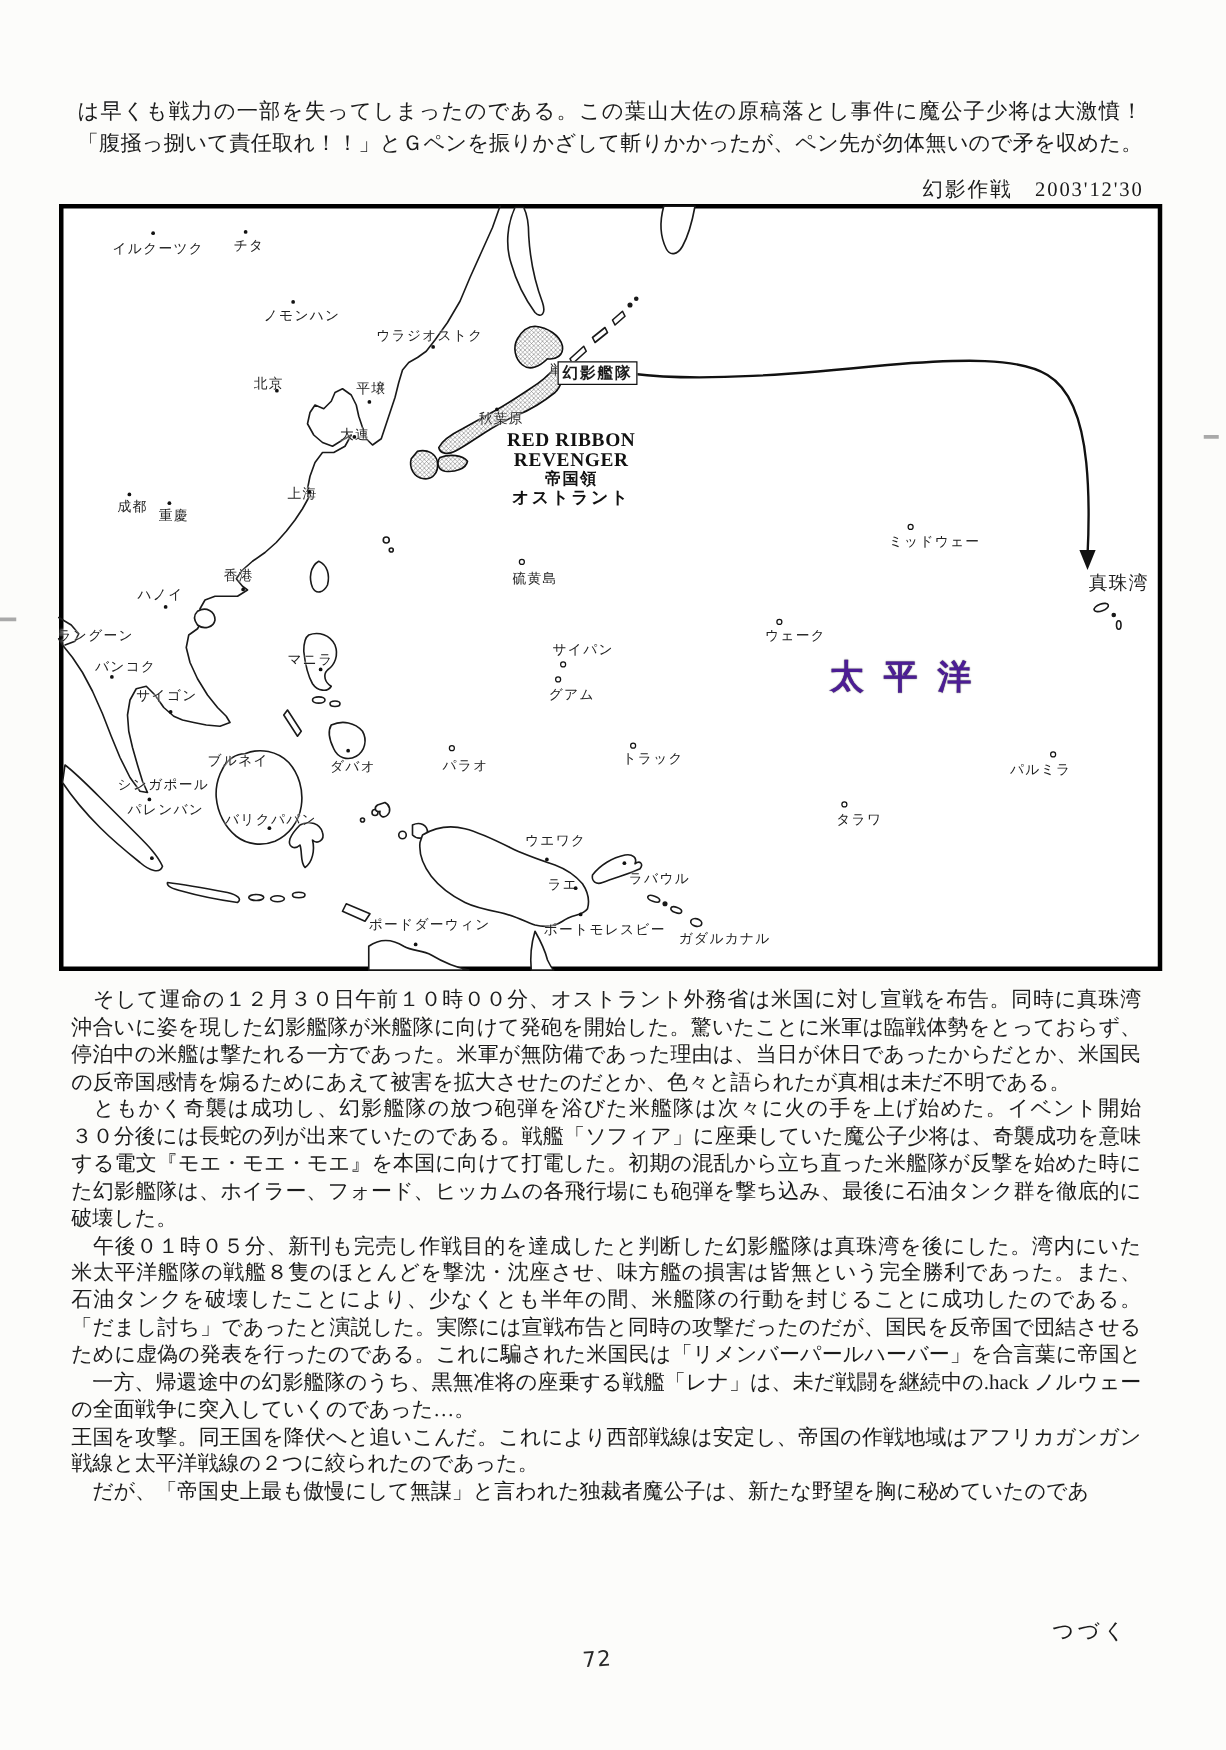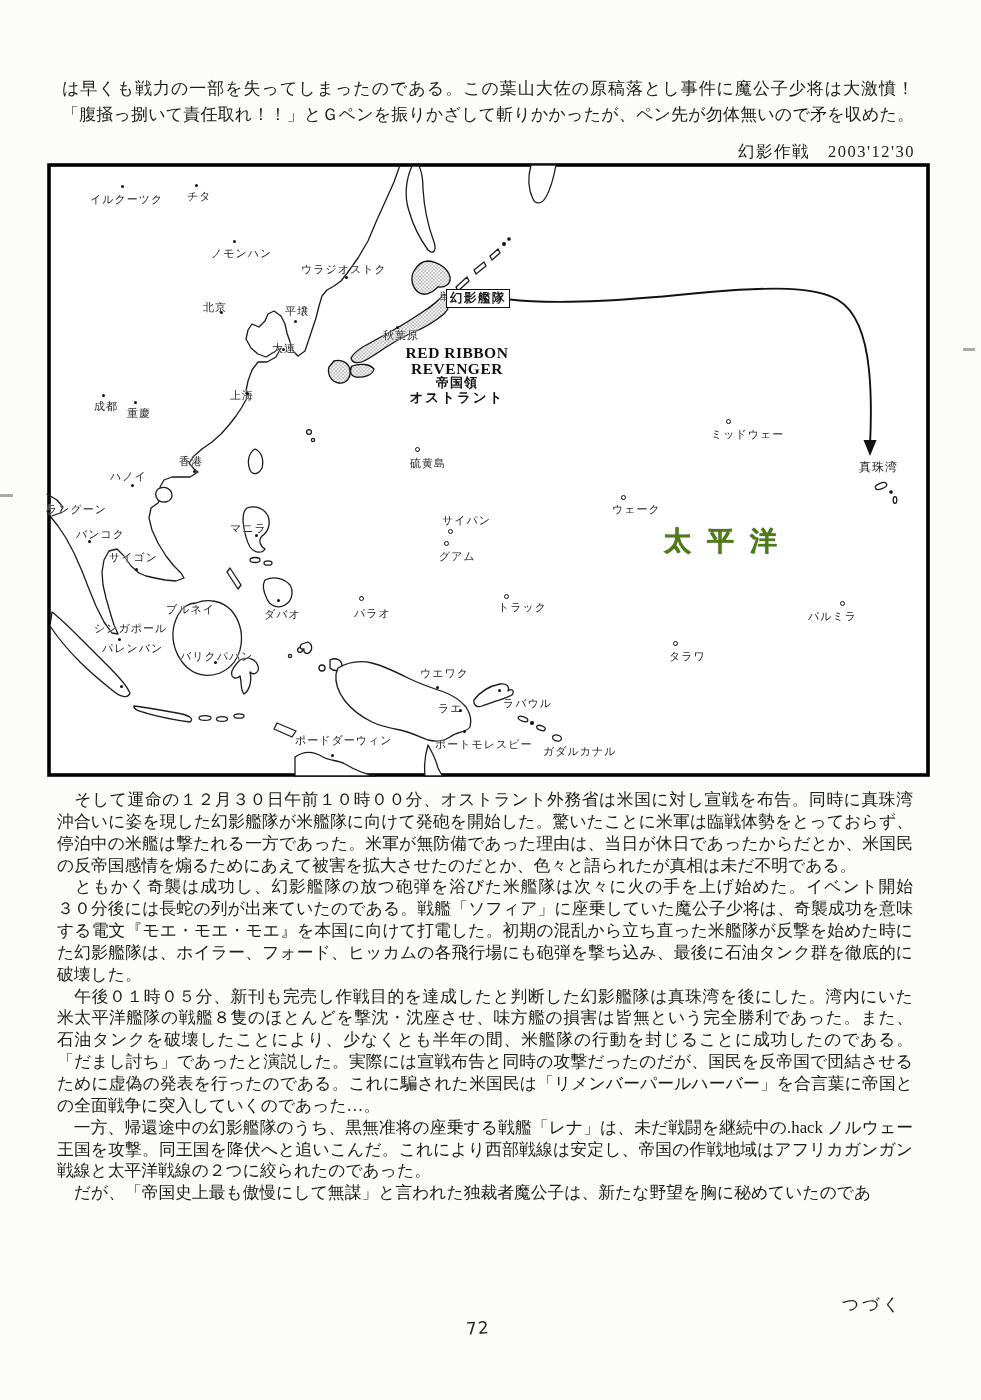--- a/index.html
+++ b/index.html
@@ -15,26 +15,26 @@
   .bblock{left:57px;top:789px;width:856px;}
   .bline{height:21.85px;line-height:21.85px;font-size:16.8px;overflow:hidden;}
   .bline.j{text-align:justify;text-align-last:justify;}
   .tsuzuku{right:78px;top:1293px;font-size:17px;letter-spacing:3px;}
   .pagenum{left:466px;top:1318px;font-size:17px;color:#2a2a2a;
            font-family:"DejaVu Sans",sans-serif;transform:rotate(-4deg);letter-spacing:1px;}
   
   .map-svg{left:0;top:0;pointer-events:none;}
   .mlabel{position:absolute;font-size:11px;color:#222;letter-spacing:1px;white-space:nowrap;
           text-shadow:0 0 2px #fff,0 0 2px #fff;line-height:12px;}
-  .mlabel.big{font-size:12px;}
+  .mlabel.big{font-size:15px;margin-left:12px;}
   .dot{position:absolute;width:3px;height:3px;background:#111;border-radius:50%;}
   .ring{position:absolute;width:5px;height:5px;border:1px solid #111;border-radius:50%;background:#fff;box-sizing:border-box;}
   .fleetbox{left:446px;top:289px;border:1.6px solid #111;background:#fff;padding:0 3px;
             font-size:12.5px;font-weight:bold;letter-spacing:1.5px;line-height:16px;height:17px;}
-  .ocean{left:664px;top:523px;font-size:27px;font-weight:bold;letter-spacing:16px;color:#4d7c0f;
+  .ocean{left:664px;top:523px;font-size:27px;font-weight:bold;letter-spacing:16px;color:#4c1d95;
          text-shadow:0 0 1px #333;}
   .empire{left:403px;top:345px;width:108px;text-align:center;color:#111;}
   .empire .e-en{font-size:15.5px;font-weight:bold;line-height:15.5px;letter-spacing:0.5px;}
   .empire .e-jp1{font-size:13px;font-weight:bold;line-height:14px;letter-spacing:1px;}
   .empire .e-jp2{font-size:13.5px;font-weight:bold;line-height:15px;letter-spacing:2px;}
   
   .edge-mark{position:absolute;background:#a9a9a9;}
 </style>
 </head>
 <body>
@@ -164,21 +164,21 @@
     <path d="M506,299 C560,306 640,299 710,292 C770,287 815,286 838,300
              C858,312 866,340 869,370 C872,400 871,425 870,445" fill="none" stroke="#111" stroke-width="1.9" stroke-linecap="round"></path>
     <path d="M863.5,440 L876.5,440 L870,456 Z" fill="#111"></path>
   </g>
 
 </svg>
 
 <div id="map-labels">
     <span class="mlabel" style="left: 90px; top: 193px;">イルクーツク</span>
     <div class="dot" style="left: 120.5px; top: 184.5px;"></div>
-    <span class="mlabel" style="left: 187px; top: 191px; font-family: Liberation Mono, monospace;">チタ</span>
+    <span class="mlabel" style="left: 187px; top: 191px;">チタ</span>
     <div class="dot" style="left: 194.5px; top: 183.5px;"></div>
     <span class="mlabel" style="left: 211px; top: 247px;">ノモンハン</span>
     <div class="dot" style="left: 232.5px; top: 239.5px;"></div>
     <span class="mlabel" style="left: 301px; top: 263px;">ウラジオストク</span>
     <div class="dot" style="left: 344.5px; top: 275.5px;"></div>
     <span class="mlabel" style="left: 439px; top: 242px; margin-top: 48px;">単冠湾</span>
     <span class="mlabel" style="left: 203px; top: 301px;">北京</span>
     <div class="dot" style="left: 219.5px; top: 310.5px;"></div>
     <span class="mlabel" style="left: 285px; top: 305px;">平壌</span>
     <div class="dot" style="left: 293.5px; top: 319.5px;"></div>
@@ -271,22 +271,22 @@
     <div class="bline j">　ともかく奇襲は成功し、幻影艦隊の放つ砲弾を浴びた米艦隊は次々に火の手を上げ始めた。イベント開始</div>
     <div class="bline j">３０分後には長蛇の列が出来ていたのである。戦艦「ソフィア」に座乗していた魔公子少将は、奇襲成功を意味</div>
     <div class="bline j">する電文『モエ・モエ・モエ』を本国に向けて打電した。初期の混乱から立ち直った米艦隊が反撃を始めた時に</div>
     <div class="bline j">た幻影艦隊は、ホイラー、フォード、ヒッカムの各飛行場にも砲弾を撃ち込み、最後に石油タンク群を徹底的に</div>
     <div class="bline">破壊した。</div>
     <div class="bline j">　午後０１時０５分、新刊も完売し作戦目的を達成したと判断した幻影艦隊は真珠湾を後にした。湾内にいた</div>
     <div class="bline j">米太平洋艦隊の戦艦８隻のほとんどを撃沈・沈座させ、味方艦の損害は皆無という完全勝利であった。また、</div>
     <div class="bline j">石油タンクを破壊したことにより、少なくとも半年の間、米艦隊の行動を封じることに成功したのである。</div>
     <div class="bline j">「だまし討ち」であったと演説した。実際には宣戦布告と同時の攻撃だったのだが、国民を反帝国で団結させる</div>
     <div class="bline j">ために虚偽の発表を行ったのである。これに騙された米国民は「リメンバーパールハーバー」を合言葉に帝国と</div>
+    <div class="bline j">　一方、帰還途中の幻影艦隊のうち、黒無准将の座乗する戦艦「レナ」は、未だ戦闘を継続中の.hack ノルウェー</div>
     <div class="bline">の全面戦争に突入していくのであった…。</div>
-    <div class="bline j">　一方、帰還途中の幻影艦隊のうち、黒無准将の座乗する戦艦「レナ」は、未だ戦闘を継続中の.hack ノルウェー</div>
     <div class="bline j">王国を攻撃。同王国を降伏へと追いこんだ。これにより西部戦線は安定し、帝国の作戦地域はアフリカガンガン</div>
     <div class="bline">戦線と太平洋戦線の２つに絞られたのであった。</div>
     <div class="bline">　だが、「帝国史上最も傲慢にして無謀」と言われた独裁者魔公子は、新たな野望を胸に秘めていたのである…。</div>
   </div>
 
 <div class="abs tsuzuku">つづく</div>
 <div class="abs pagenum">72</div>
 
 <div class="edge-mark" style="left:0;top:494px;width:13px;height:3px;"></div>
 <div class="edge-mark" style="left:963px;top:348px;width:12px;height:3px;"></div>

